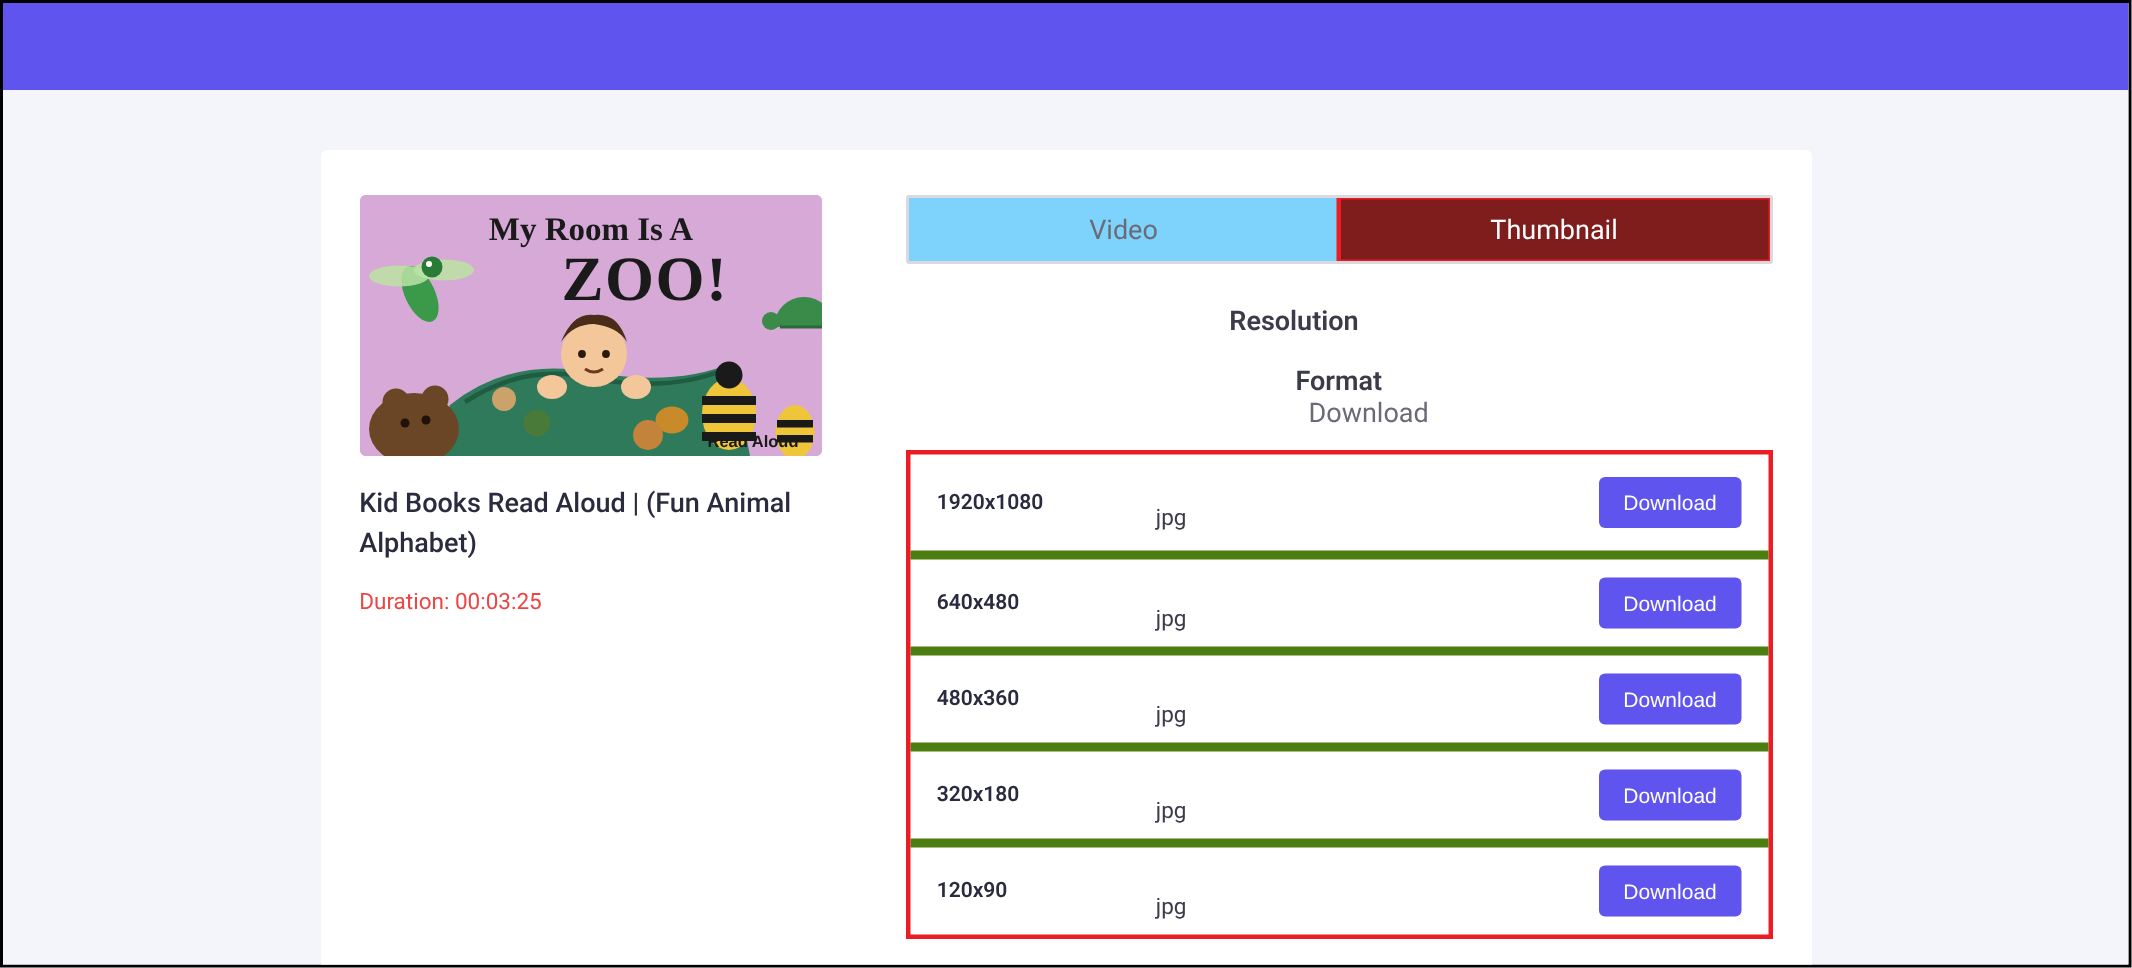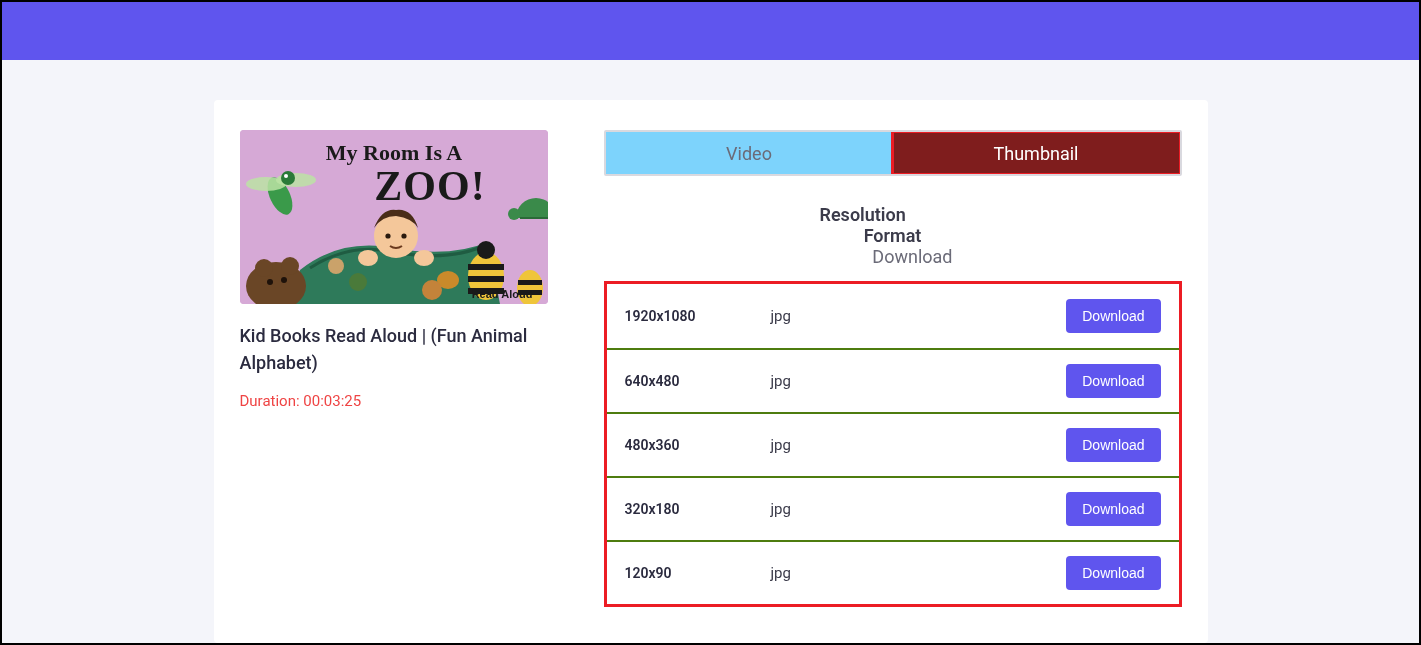--- a/index.html
+++ b/index.html
@@ -93,31 +93,31 @@
   }
   .table-header {
     display: flex;
     align-items: center;
     padding: 14px 18px 14px 18px;
     font-size: 18px;
     color: #3b3b4a;
     flex-direction: column;
   }
   .col-res { width: 146px; font-weight: 600; }
-  .col-fmt { flex: 1; font-weight: 600; }
+  .col-fmt { flex: 1; font-weight: 600; margin-top: 19px; }
   .col-dl  { width: 120px; text-align: right; color: #6b6b78; font-weight: 400; }
   .rows-highlight {
     border: 3px solid #ec1c24;
   }
   .row {
     display: flex;
     align-items: center;
     padding: 0 18px;
     height: 64px;
-    border-top: 2px solid #4d7c0f;
+    border-top: 6px solid #4d7c0f;
   }
   .row:first-child { border-top: none; }
   .row .col-res { font-weight: 600; font-size: 14px; color: #2b2b3f; }
   .row .col-fmt { font-weight: 400; font-size: 15px; color: #3b3b4a; }
   .row .col-dl { text-align: right; }
   .dl-btn {
     background: #5f55ee;
     color: #fff;
     border: none;
     border-radius: 4px;

